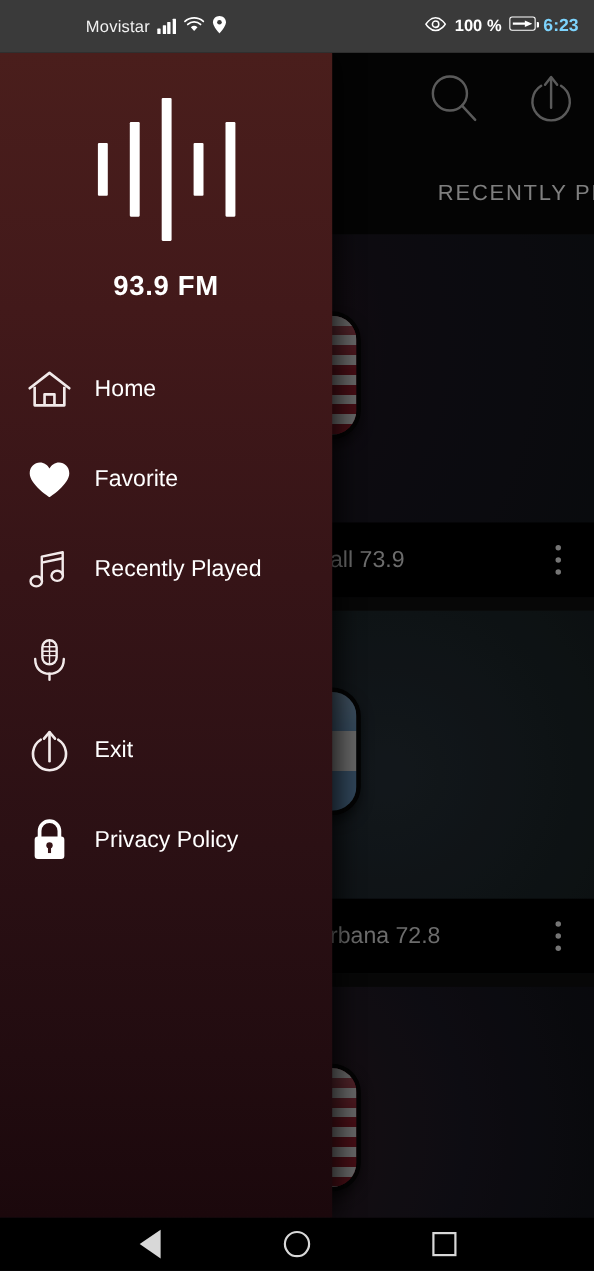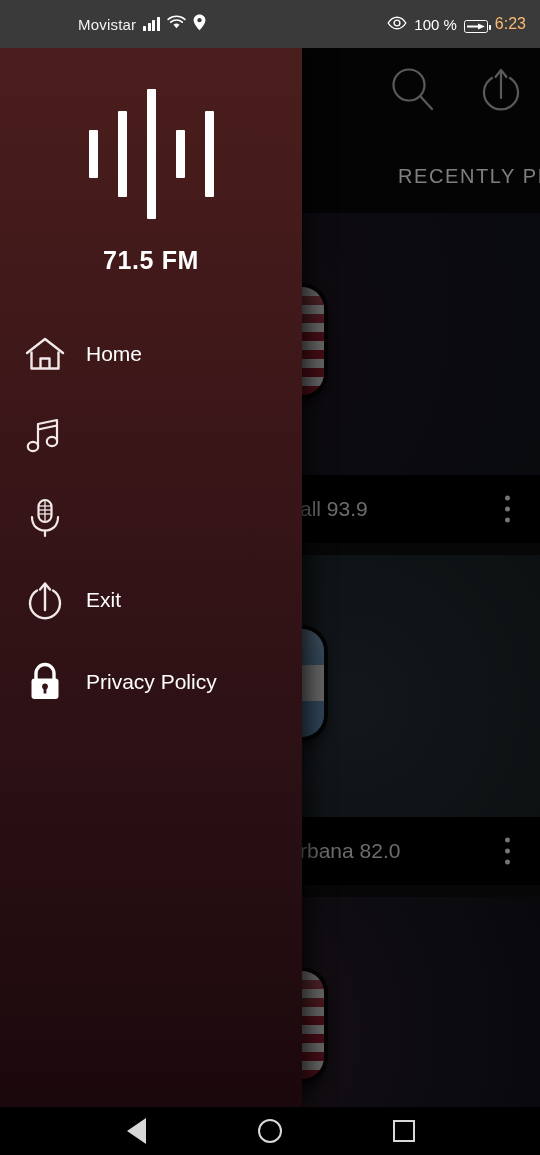--- a/index.html
+++ b/index.html
@@ -8,23 +8,23 @@
 
   #screen { position:relative; width:540px; height:1155px; overflow:hidden; background:#000;padding-left:44px; }
 
   
   #statusbar{
     position:absolute; left:0; top:0; width:540px; height:48px;
     background:#3a3a3a; display:flex; align-items:center; color:#fff;
     font-size:15px; z-index:60;
   }
   .sb-left{ display:flex; align-items:center; gap:7px; margin-left:78px; }
-  .sb-right{ display:flex; align-items:flex-end; gap:7px; margin-left:auto; margin-right:14px; }
+  .sb-right{ display:flex; align-items:flex-start; gap:7px; margin-left:auto; margin-right:14px;font-weight:bold; }
   .carrier{ font-size:15px; letter-spacing:.2px; color:#f2f2f2; }
-  .clock{ font-size:16px; color:#fdba74; }
+  .clock{ font-size:16px; color:#7dd3fc; }
   .pct{ font-size:15px; color:#fff; }
 
   .bars{ display:flex; align-items:flex-end; gap:1.5px; height:14px; }
   .bars i{ display:block; width:3px; background:#fff; border-radius:.5px; }
   .bars i:nth-child(1){height:5px;} .bars i:nth-child(2){height:8px;}
   .bars i:nth-child(3){height:11px;} .bars i:nth-child(4){height:14px;}
 
   .batt{ position:relative; width:24px; height:13px; border:1.5px solid #fff; border-radius:2.5px; }
   .batt::after{ content:""; position:absolute; right:-4.5px; top:3.5px; width:2.5px; height:5px; background:#fff; border-radius:0 1px 1px 0; }
   .batt .chg{ position:absolute; left:2px; top:2px; bottom:2px; right:2px; background:#fff;
@@ -195,39 +195,39 @@
       <div class="card c1">
         <div class="card-art dark1"></div>
         <div class="flag">
           <div class="flag-us">
               <div class="canton"></div>
               <div class="stars"></div>
               <div class="gloss"></div>
             </div>
         </div>
         <div class="card-footer">
-          <span class="card-title">all 93.9</span>
+          <span class="card-title">all 73.9</span>
           <span class="kebab">
               <i></i>
               <i></i>
               <i></i>
             </span>
         </div>
       </div>
 
       <div class="card c2">
         <div class="card-art dark2"></div>
         <div class="flag">
           <div class="flag-ar">
               <div class="sun"></div>
               <div class="gloss"></div>
             </div>
         </div>
         <div class="card-footer">
-          <span class="card-title">rbana 82.0</span>
+          <span class="card-title">rbana 72.8</span>
           <span class="kebab">
               <i></i>
               <i></i>
               <i></i>
             </span>
         </div>
       </div>
 
       <div class="card c3">
         <div class="card-art dark3"></div>
@@ -249,45 +249,54 @@
   <div id="drawer">
 
     <div id="logo">
       <span style="height:48px"></span>
       <span style="height:86px"></span>
       <span style="height:130px"></span>
       <span style="height:48px"></span>
       <span style="height:86px"></span>
     </div>
 
-    <div id="freq">71.5 FM</div>
+    <div id="freq">93.9 FM</div>
 
     <div id="menu">
 
       <div class="mi">
         <span class="ico">
           <svg width="42" height="40" viewBox="0 0 42 40">
             <path d="M3 19 L21 5 L39 19" fill="none" stroke="#f2eaea" stroke-width="2.4" stroke-linecap="round" stroke-linejoin="round"></path>
             <path d="M7.5 17.5 L7.5 34.5 L34.5 34.5 L34.5 17.5" fill="none" stroke="#f2eaea" stroke-width="2.4" stroke-linejoin="round"></path>
             <path d="M16.5 34.5 L16.5 24.5 L25.5 24.5 L25.5 34.5" fill="none" stroke="#f2eaea" stroke-width="2.4" stroke-linejoin="round"></path>
           </svg>
         </span>
         <span class="lbl">Home</span>
       </div>
 
+      <div class="mi">
+        <span class="ico">
+          <svg width="42" height="40" viewBox="0 0 42 40">
+            <path d="M21 36 C21 36 3 24.5 3 14.2 C3 8.4 7.5 4.5 12.3 4.5 C16.1 4.5 19.2 6.8 21 9.8 C22.8 6.8 25.9 4.5 29.7 4.5 C34.5 4.5 39 8.4 39 14.2 C39 24.5 21 36 21 36 Z" fill="#fff"></path>
+          </svg>
+        </span>
+        <span class="lbl">Favorite</span>
+      </div>
 
       <div class="mi">
         <span class="ico">
           <svg width="42" height="40" viewBox="0 0 42 40">
             <path d="M14 30 L14 8 L33 4 L33 25" fill="none" stroke="#f2eaea" stroke-width="2.2" stroke-linejoin="round"></path>
             <line x1="14" y1="13.5" x2="33" y2="9.5" stroke="#f2eaea" stroke-width="2.2"></line>
             <ellipse cx="9" cy="30.5" rx="5.2" ry="4.6" fill="none" stroke="#f2eaea" stroke-width="2.2"></ellipse>
             <ellipse cx="28" cy="25.5" rx="5.2" ry="4.6" fill="none" stroke="#f2eaea" stroke-width="2.2"></ellipse>
           </svg>
         </span>
+        <span class="lbl">Recently Played</span>
       </div>
 
       <div class="mi">
         <span class="ico">
           <svg width="42" height="42" viewBox="0 0 42 42">
             <rect x="14.5" y="3" width="13" height="22" rx="6.5" fill="none" stroke="#f2eaea" stroke-width="2.2"></rect>
             <line x1="14.5" y1="9" x2="27.5" y2="9" stroke="#f2eaea" stroke-width="1.3"></line>
             <line x1="14.5" y1="13" x2="27.5" y2="13" stroke="#f2eaea" stroke-width="1.3"></line>
             <line x1="14.5" y1="17" x2="27.5" y2="17" stroke="#f2eaea" stroke-width="1.3"></line>
             <line x1="21" y1="3" x2="21" y2="25" stroke="#f2eaea" stroke-width="1.3"></line>

